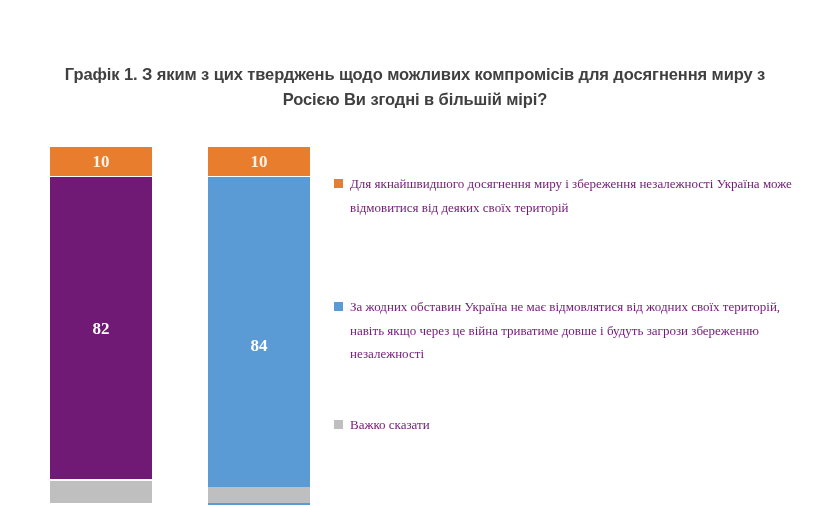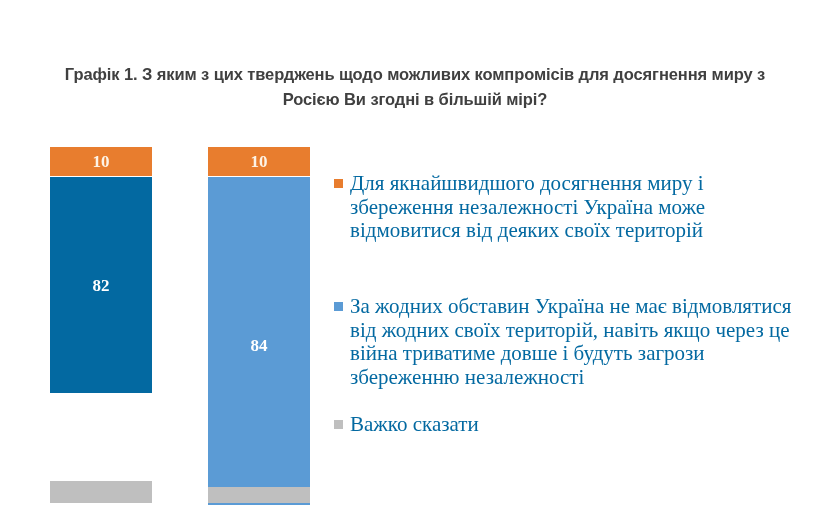--- a/index.html
+++ b/index.html
@@ -108,42 +108,42 @@
 
   .legend-marker {
     flex: 0 0 auto;
     width: 9px;
     height: 9px;
     margin-top: 7px;
     margin-right: 7px;
   }
   .legend-text {
     font-family: "Liberation Serif", serif;
-    font-size: 21px;
+    font-size: 13px;
     line-height: 23.5px;
-    color: #0369a1;
+    color: #701a75;
   }
 </style>
 </head>
 <body>
 
 <div id="chart-root">
 
   <div id="chart-title">Графік 1. З яким з цих тверджень щодо можливих компромісів для досягнення миру з Росією Ви згодні в більшій мірі?</div>
 
   <div id="plot-area">
 
     <div class="bar-group" id="bar-group-0">
       <div class="bar-stack">
 
         <div class="seg" id="seg-0-0" style="top:0px; height:29px; background:#E87D2E;">
           <span class="seg-label on-orange">10</span>
         </div>
 
-        <div class="seg" id="seg-0-1" style="top:30px; height:216px; background:#0369a1;">
+        <div class="seg" id="seg-0-1" style="top:30px; height:302px; background:#701a75;">
           <span class="seg-label">82</span>
         </div>
 
         <div class="seg" id="seg-0-2" style="top:334px; height:22px; background:#BFBFBF;">
           <span class="seg-label"></span>
         </div>
 
       </div>
       <div class="cat-label">Травень</div>
     </div>

